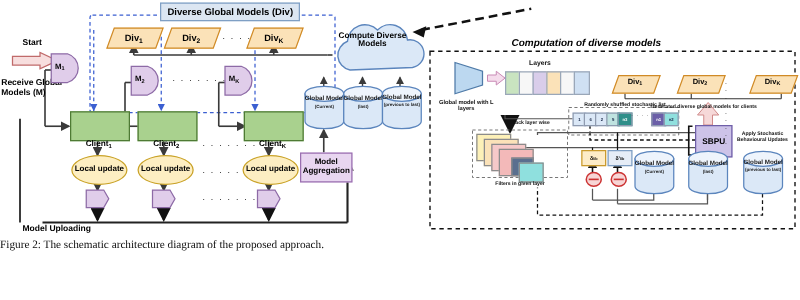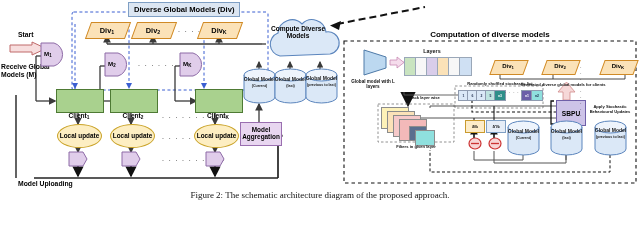--- a/index.html
+++ b/index.html
@@ -41,21 +41,21 @@
   .dbox2{background:#e6edf7;border:1px solid #7f9fc4;}
   .tiny{position:absolute;font-size:4.1px;font-weight:bold;text-align:center;
         line-height:1.15;color:#111;}
   .tiny2{position:absolute;font-size:4.6px;font-weight:bold;text-align:center;
          line-height:1.15;color:#111;}
   .secttl{position:absolute;font-size:8px;font-weight:bold;text-align:center;}
   .startlbl{position:absolute;font-size:6.8px;font-weight:bold;}
   .recv{position:absolute;font-size:6.8px;font-weight:bold;line-height:1.15;}
   .mup{position:absolute;font-size:6.8px;font-weight:bold;}
   .cap{position:absolute;font-family:"Liberation Serif",serif;font-size:9px;
-       color:#111;text-align:center;width:640px;}
+       color:#111;width:640px;}
   .dots{position:absolute;font-size:7px;letter-spacing:1.4px;color:#222;}
   .mlab{position:absolute;font-size:6.2px;font-weight:bold;}
   .clab{position:absolute;font-size:6.6px;font-weight:bold;text-align:center;}
   .sub{font-size:0.72em;vertical-align:-0.25em;}
 </style>
 </head>
 <body>
 
 <div class="fig">
 
@@ -262,21 +262,21 @@
     <span class="cylsub">(last)</span></div>
 
   <svg class="abs" style="left:304px;top:68px;" width="35" height="36">
     <path d="M2,7 L2,29 A15.5,6 0 0 0 33,29 L33,7 Z" fill="#dbe8f7" stroke="#5b85bd" stroke-width="1"></path>
     <ellipse cx="17.5" cy="7" rx="15.5" ry="6" fill="#eef4fc" stroke="#5b85bd" stroke-width="1"></ellipse>
     </svg>
   <div class="cyltxt" style="left:304px;top:76px;width:35px;">
     <span>Global Model</span><br>
     <span class="cylsub">(previous to last)</span></div>
 
-  <div class="secttl" style="left:400px;top:30px;width:180px;">Computation of diverse models</div>
+  <div class="secttl" style="left:379px;top:30px;width:180px;font-style:italic;">Computation of diverse models</div>
 
   <svg class="abs" style="left:362px;top:48px;" width="26" height="28">
     <path d="M2,2 L24,9 L24,20 L2,27 Z" fill="#bcd8f0" stroke="#4e7aa8" stroke-width="1"></path>
     </svg>
   <div class="tiny2" style="left:345px;top:79px;width:56px;">Global model with L layers</div>
 
   <svg class="abs" style="left:389px;top:56px;" width="16" height="13">
     <path d="M1,4 L8,4 L8,1 L15,6.5 L8,12 L8,9 L1,9 Z" fill="#f5dcec" stroke="#c98ab5" stroke-width="0.8"></path>
     </svg>
 

